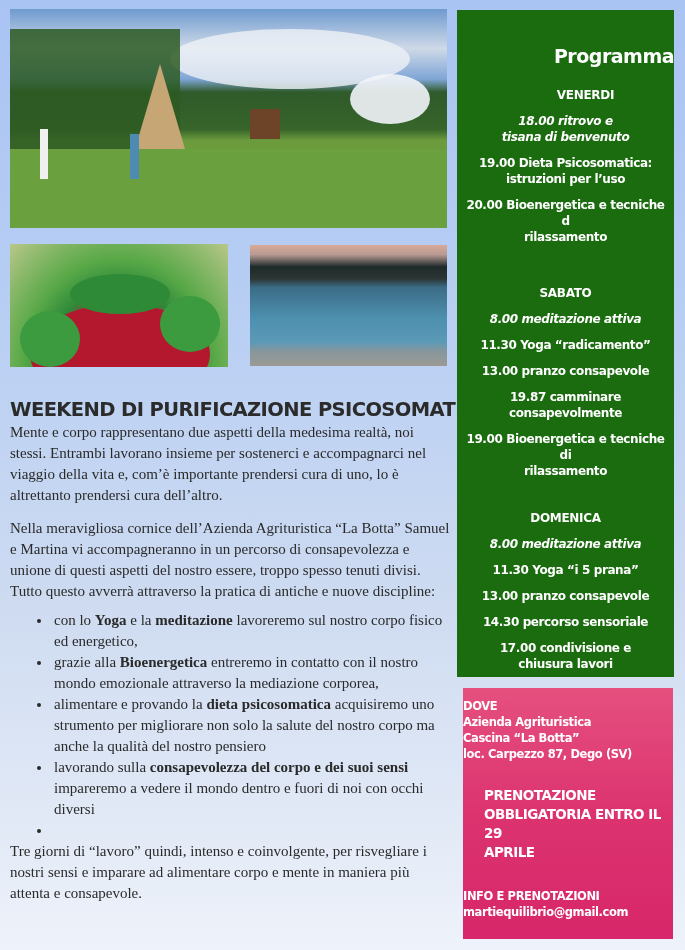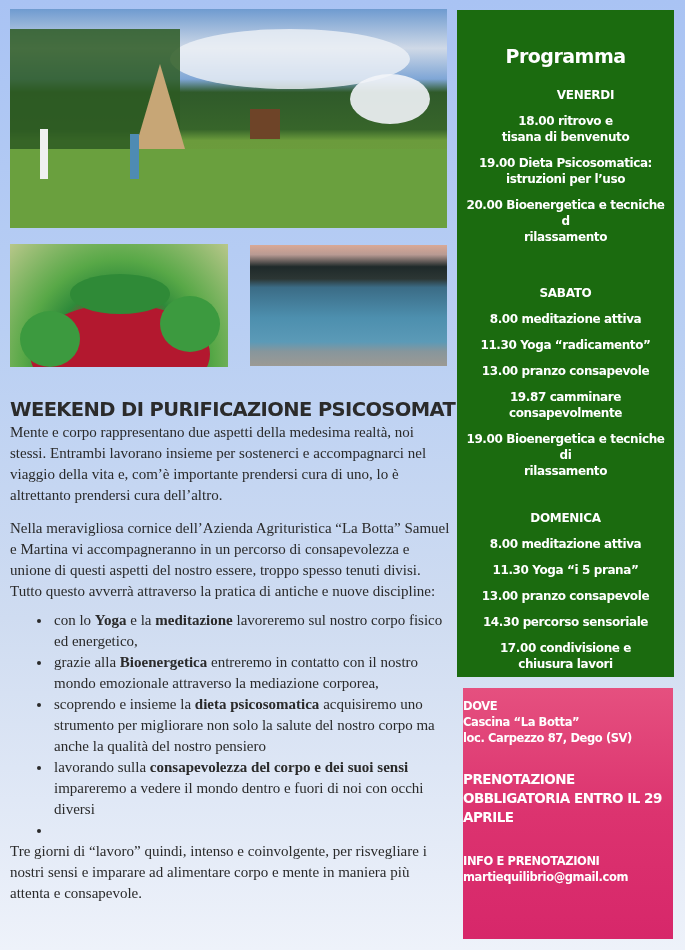--- a/index.html
+++ b/index.html
@@ -23,33 +23,33 @@
     .para { font-size: 15px; line-height: 21px; margin: 0; }
     #para1 { margin-top: 1px; }
     #para2 { margin-top: 12px; }
     ul#disciplines { margin: 8px 0 0 0; padding: 0 0 0 42px; font-size: 15px; line-height: 21px; }
     ul#disciplines li { padding-left: 2px; }
     #para3 { margin-top: 0px; }
 
     #program-box { position: absolute; left: 457px; top: 10px; width: 217px; height: 667px;
       background: #1b6b0f; color: #ffffff; text-align: center;
       font-family: "DejaVu Sans", sans-serif; font-weight: bold; box-sizing: border-box; }
-    #program-title { font-size: 19px; margin-top: 34px; line-height: 24px; letter-spacing: -0.5px; }
+    #program-title { font-size: 19px; margin-top: 34px; line-height: 24px; letter-spacing: -0.5px; text-align: right; }
     .day-label { font-size: 12px; letter-spacing: -0.3px; line-height: 15px; }
     .event { font-size: 12px; line-height: 16px; letter-spacing: -0.4px; margin-top: 10px; padding: 0 4px; }
     #day-venerdi { margin-top: 20px; padding-left: 40px; }
     #day-sabato { margin-top: 41px; }
     #day-domenica { margin-top: 32px; }
-    .day-label + .event { margin-top: 10px; }
+    .day-label + .event { margin-top: 10px; font-style: italic; }
 
     #info-box { position: absolute; left: 463px; top: 688px; width: 210px; height: 251px;
       background: linear-gradient(to bottom, #e5507f 0%, #dc336f 50%, #d7276a 100%);
       color: #fff; text-align: left; font-family: "DejaVu Sans", sans-serif; font-weight: bold; box-sizing: border-box; }
     #where-block { margin-top: 10px; font-size: 11.5px; line-height: 16px; letter-spacing: -0.4px; }
-    #booking-block { margin-top: 24px; font-size: 13.5px; line-height: 19px; letter-spacing: -0.5px; }
+    #booking-block { margin-top: 24px; font-size: 13.5px; line-height: 19px; letter-spacing: -0.5px; padding-left: 21px; }
     #contact-block { margin-top: 26px; font-size: 11.5px; line-height: 16px; letter-spacing: -0.4px; }
   </style>
 </head>
 <body>
 
 <div class="photo" id="photo-field">
   <svg width="437" height="219" viewBox="0 0 437 219">
     <ellipse cx="280" cy="50" rx="120" ry="30" fill="#eef1f6" opacity="0.8"></ellipse>
     <ellipse cx="380" cy="90" rx="40" ry="25" fill="#f2f4f8" opacity="0.9"></ellipse>
     <rect x="0" y="20" width="170" height="120" fill="#2d5a22" opacity="0.85"></rect>
@@ -70,21 +70,21 @@
 </div>
 <div class="photo" id="photo-pool"></div>
 
 <div id="main-text">
   <div id="title">WEEKEND DI PURIFICAZIONE PSICOSOMATICA</div>
   <p class="para" id="para1">Mente e corpo rappresentano due aspetti della medesima realtà, noi stessi.  Entrambi lavorano insieme per sostenerci e accompagnarci nel viaggio della vita e, com’è importante prendersi cura di uno, lo è altrettanto prendersi cura dell’altro.</p>
   <p class="para" id="para2">Nella meravigliosa cornice dell’Azienda Agrituristica “La Botta” Samuel e Martina vi accompagneranno in un percorso di consapevolezza e unione di questi aspetti del nostro essere, troppo spesso tenuti divisi. Tutto questo avverrà attraverso la pratica di antiche e nuove discipline:</p>
   <ul id="disciplines">
     <li><span>con lo </span><b>Yoga</b><span> e la </span><b>meditazione</b><span> lavoreremo sul nostro corpo fisico ed energetico,</span></li>
     <li><span>grazie alla </span><b>Bioenergetica</b><span> entreremo in contatto con il nostro mondo emozionale attraverso la mediazione corporea,</span></li>
-    <li><span>scoprendo e insieme la </span><b>dieta psicosomatica</b><span> acquisiremo uno strumento per migliorare non solo la salute del nostro corpo ma anche la qualità del nostro pensiero</span></li>
+    <li><span>alimentare e provando la </span><b>dieta psicosomatica</b><span> acquisiremo uno strumento per migliorare non solo la salute del nostro corpo ma anche la qualità del nostro pensiero</span></li>
     <li><span>lavorando sulla </span><b>consapevolezza del corpo e dei suoi sensi</b><span> impareremo a vedere il mondo dentro e fuori di noi con occhi diversi</span></li>
     <li>&nbsp;</li>
   </ul>
   <p class="para" id="para3"> Tre giorni di “lavoro” quindi, intenso e coinvolgente, per risvegliare i nostri sensi e imparare ad alimentare corpo e mente in maniera più attenta e consapevole.</p>
 </div>
 
 <div id="program-box">
   <div id="program-title">Programma</div>
 
   <div class="day-label" id="day-venerdi">VENERDI</div>
@@ -108,20 +108,21 @@
   <div class="event"><span style="white-space:pre-line">11.30 Yoga “i 5 prana”</span></div>
   <div class="event"><span style="white-space:pre-line">13.00 pranzo consapevole</span></div>
   <div class="event"><span style="white-space:pre-line">14.30 percorso sensoriale</span></div>
   <div class="event"><span style="white-space:pre-line">17.00 condivisione e
 chiusura lavori</span></div>
 </div>
 
 <div id="info-box">
   <div id="where-block">
     <div>DOVE</div>
+    <div>Azienda Agrituristica</div>
     <div>Cascina “La Botta”</div>
     <div>loc. Carpezzo 87, Dego (SV)</div>
   </div>
   <div id="booking-block">
     <div>PRENOTAZIONE</div>
     <div>OBBLIGATORIA ENTRO IL 29</div>
     <div>APRILE</div>
   </div>
   <div id="contact-block">
     <div>INFO E PRENOTAZIONI</div>

